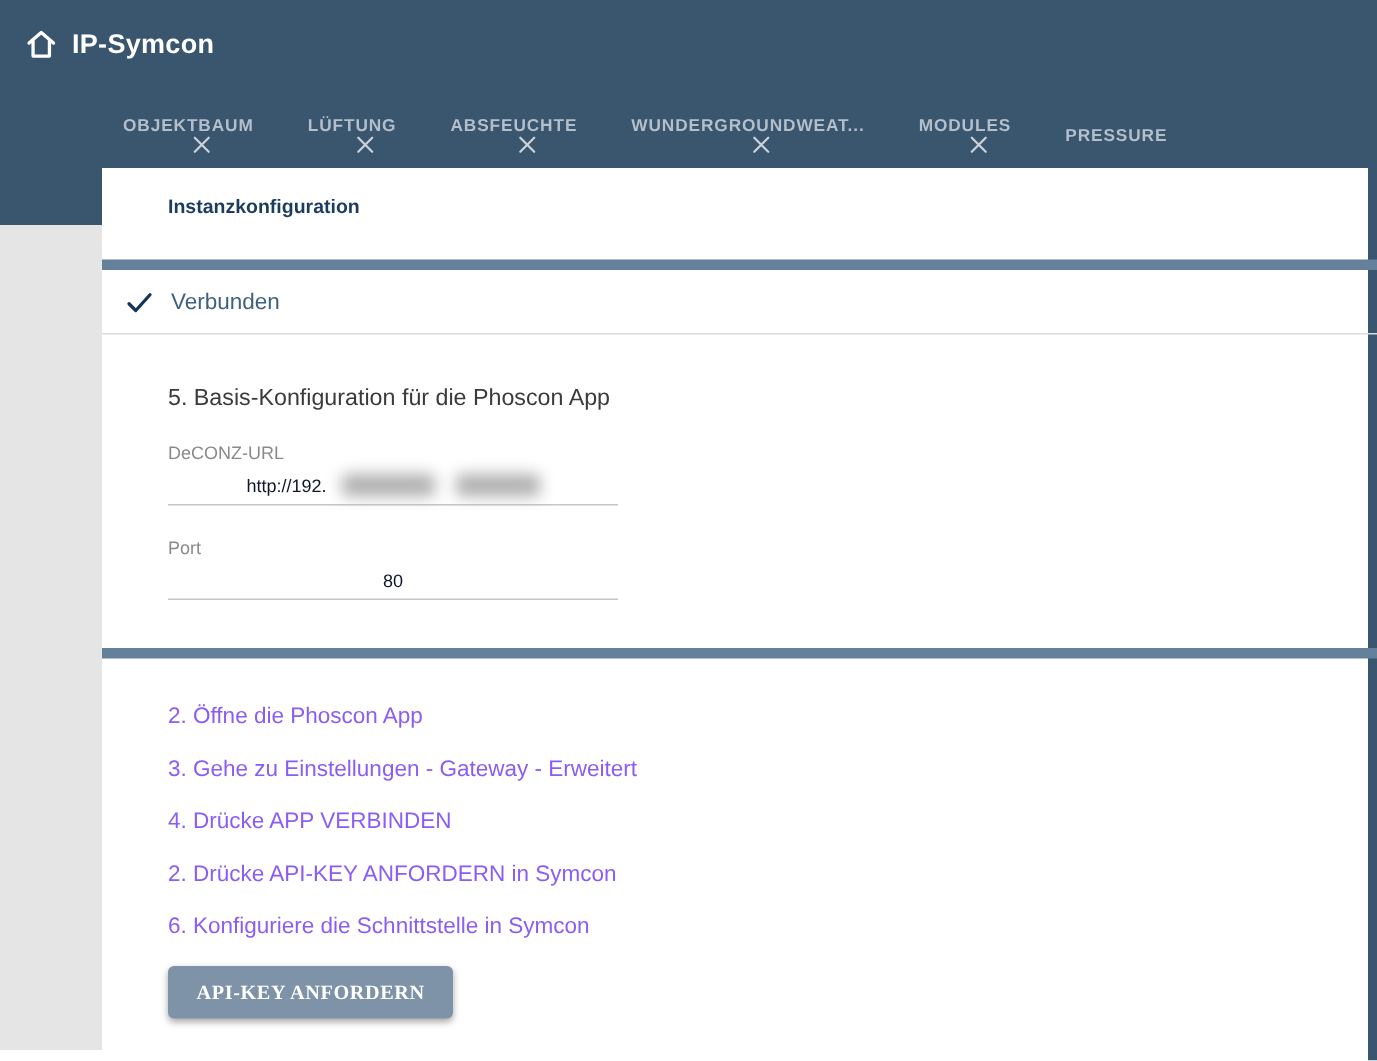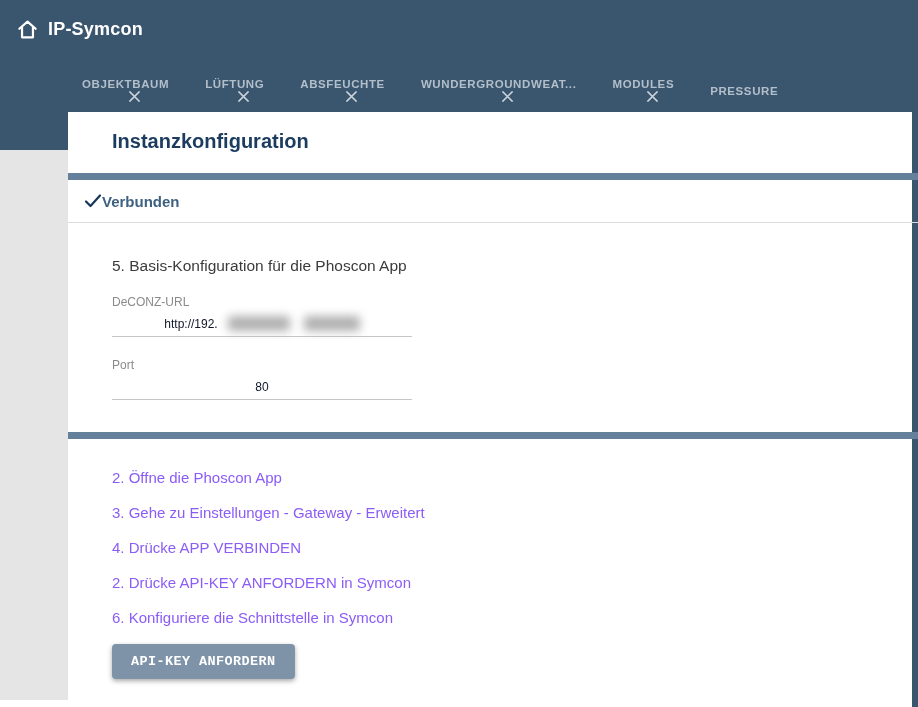--- a/index.html
+++ b/index.html
@@ -61,36 +61,35 @@
   
   .panel {
     position: absolute; left: 68px; top: 112px;
     width: 844px; height: 595px;
     background: #ffffff;
     z-index: 1;
   }
 
   .page-title {
     position: absolute; left: 112px; top: 130px;
-    font-size: 20px; font-weight: 600; color: #1B3C5F;
+    font-size: 13px; font-weight: 600; color: #1B3C5F;
     z-index: 3;
   }
 
   .sep-bar {
     position: absolute; left: 68px; width: 850px; height: 7px;
     background: #64809B; z-index: 3;
   }
   .sep-bar.one { top: 173px; }
   .sep-bar.two { top: 432px; }
 
   .status-row {
     position: absolute; left: 84px; top: 193px;
-    display: flex; 
-    z-index: 3;
-    font-weight: bold;
+    display: flex; align-items: center; gap: 12px;
+    z-index: 3;
   }
   .status-label { color: #3E6181; font-size: 15px; }
 
   .divider {
     position: absolute; left: 68px; top: 222px;
     width: 850px; height: 1px; background: #DCDCDC;
     z-index: 3;
   }
 
   .section-heading {
@@ -127,21 +126,21 @@
     height: 18px; margin-bottom: 17px;
     white-space: nowrap;
   }
 
   .api-btn {
     position: absolute; left: 112px; top: 644px;
     height: 35px; padding: 0 19px;
     background: #7E93A8;
     border: none; border-radius: 4px;
     color: #ffffff; font-size: 13.5px; font-weight: bold;
-    font-family: Liberation Mono, monospace;
+    font-family: Liberation Serif, serif;
     letter-spacing: 0.4px;
     box-shadow: 0 2px 5px rgba(0,0,0,0.35);
     cursor: pointer; z-index: 3;
   }
 </style>
 </head>
 <body>
 
 <div class="header-bg"></div>
 

